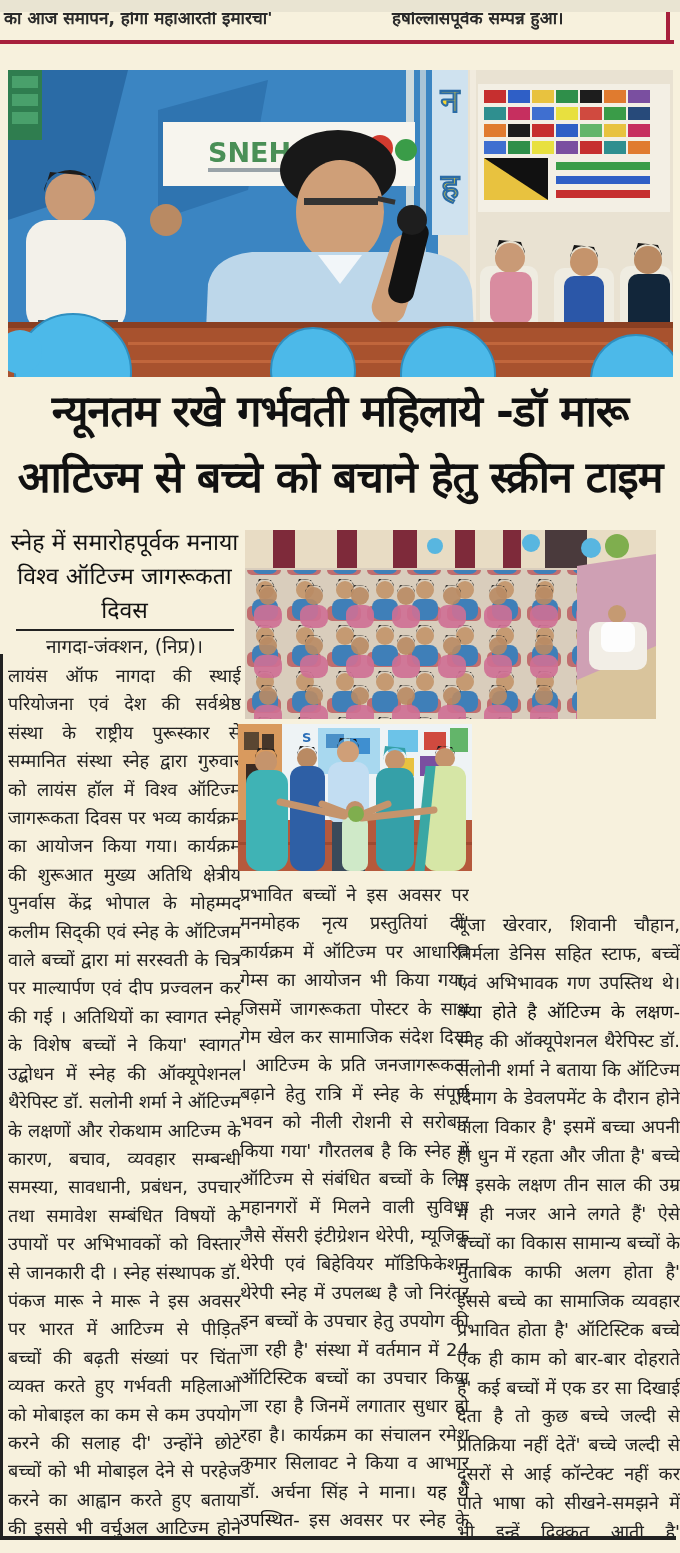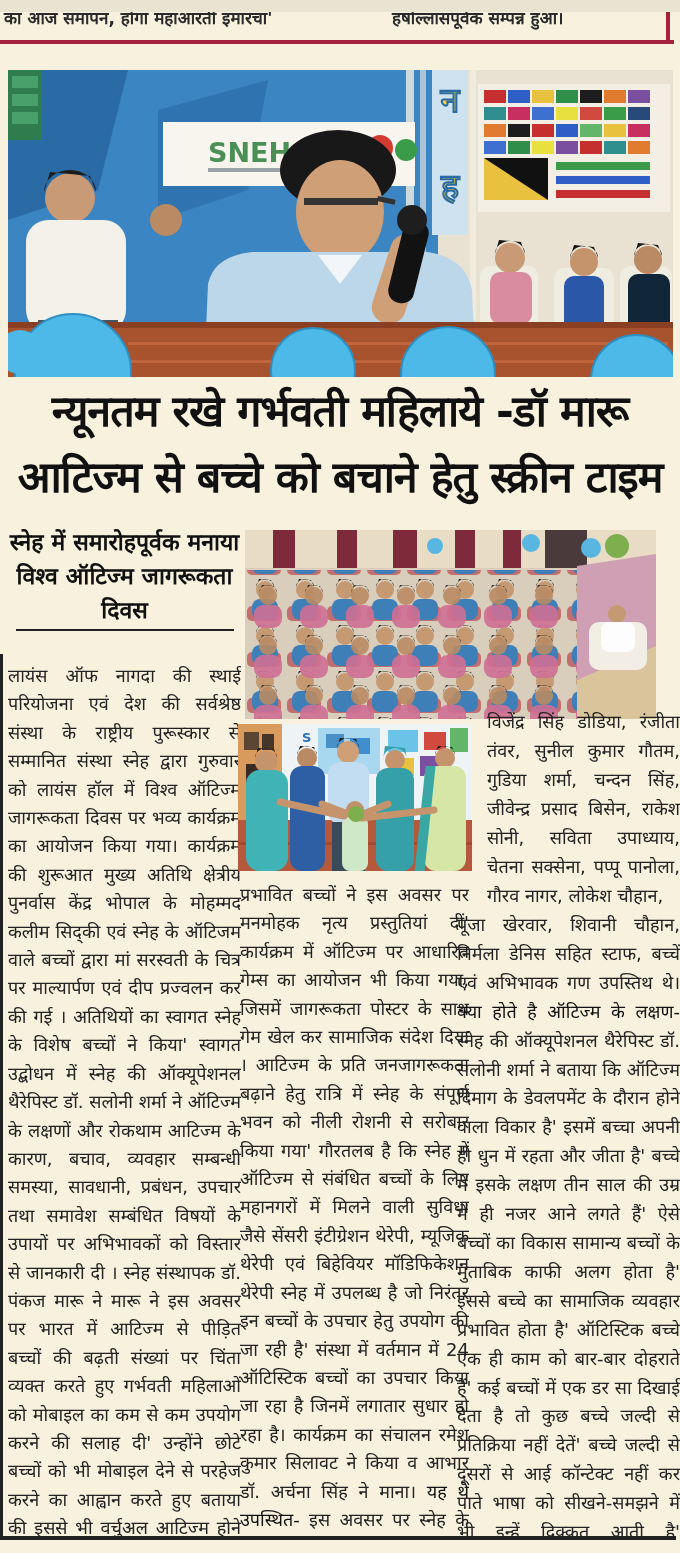--- a/index.html
+++ b/index.html
@@ -12,21 +12,21 @@
   .abs{position:absolute;}
   .masthead-text{font-size:17px;font-weight:bold;color:#2a2a2a;white-space:nowrap;}
   .maroon{background:#a7203c;}
   .headline{
     left:4px;top:366px;width:672px;height:146px;
     text-align:center;font-weight:bold;font-size:43px;line-height:66px;
     letter-spacing:-1px;color:#111;
   }
   .subhead{
     left:8px;top:513px;width:233px;height:104px;
-    font-weight:bold;font-size:23px;line-height:34px;text-align:center;color:#111;
+    font-weight:normal;font-size:23px;line-height:34px;text-align:center;color:#111;
   }
   .rule{background:#222;}
   .dateline{left:8px;top:622px;width:233px;font-size:19px;line-height:24px;text-align:center;}
   .bodytext{
     font-size:18px;line-height:28.4px;text-align:justify;color:#222;
     overflow:hidden;
   }
   .col1{left:8px;top:650px;width:233px;height:875px;}
   .col2{left:240px;top:869px;width:229px;height:656px;}
   .col3a{left:487px;top:695px;width:193px;height:204px;line-height:29px;}
@@ -172,20 +172,21 @@
     </svg>
   </div>
 
   <div class="abs headline">
     <div>न्यूनतम रखे गर्भवती महिलाये -डॉ  मारू</div>
     <div>आटिज्म से बच्चे को बचाने हेतु स्क्रीन टाइम</div>
   </div>
 
   <div class="abs subhead">स्नेह में समारोहपूर्वक मनाया विश्व ऑटिज्म जागरूकता दिवस</div>
   <div class="abs rule" style="left:16px;top:617px;width:218px;height:2px;"></div>
+  <div class="abs dateline">नागदा-जंक्शन, (निप्र)।</div>
   <div class="abs bodytext col1">लायंस ऑफ नागदा की स्थाई परियोजना एवं देश की सर्वश्रेष्ठ संस्था के राष्ट्रीय पुरूस्कार से सम्मानित संस्था स्नेह द्वारा गुरुवार को लायंस हॉल में विश्व ऑटिज्म जागरूकता दिवस पर भव्य कार्यक्रम का आयोजन किया गया। कार्यक्रम की शुरूआत मुख्य अतिथि क्षेत्रीय पुनर्वास केंद्र भोपाल के मोहम्मद कलीम सिद्की एवं स्नेह के ऑटिजम वाले बच्चों द्वारा मां सरस्वती के चित्र पर माल्यार्पण एवं दीप प्रज्वलन कर की गई । अतिथियों का स्वागत स्नेह के विशेष बच्चों ने किया' स्वागत उद्बोधन में स्नेह की ऑक्यूपेशनल थैरेपिस्ट डॉ. सलोनी शर्मा ने ऑटिज्म के लक्षणों और रोकथाम आटिज्म के कारण, बचाव, व्यवहार सम्बन्धी समस्या, सावधानी, प्रबंधन, उपचार तथा समावेश सम्बंधित विषयों के उपायों पर अभिभावकों को विस्तार से जानकारी दी । स्नेह संस्थापक डॉ. पंकज मारू ने मारू ने इस अवसर पर भारत में आटिज्म से पीड़ित बच्चों की बढ़ती संख्यां पर चिंता व्यक्त करते हुए गर्भवती महिलाओं को मोबाइल का कम से कम उपयोग करने की सलाह दी' उन्होंने छोटे बच्चों को भी मोबाइल देने से परहेज करने का आह्वान करते हुए बताया की इससे भी वर्चुअल आटिज्म होने का खतरा होता है' इस हेतु स्नेह द्वारा चलाये जा रहे अपने अभिमन्यु को बचाओं कार्यक्रम की जानकारी भी उन्होंने दी' स्नेह के ऑटिज्म से</div>
   <div class="abs rule" style="left:0;top:642px;width:3px;height:886px;"></div>
 
   <div class="abs" style="left:245px;top:518px;width:411px;height:189px;">
     <svg width="411" height="189" viewBox="0 0 411 189" preserveAspectRatio="none">
       <defs>
         <pattern id="crowd1" width="40" height="46" patternUnits="userSpaceOnUse">
           <circle cx="20" cy="14" r="9" fill="#c59a72"></circle>
           <path d="M11,11 a9,8 0 0 1 18,0 l-3,-7 -12,-1 z" fill="#1c1c1c"></path>
           <rect x="7" y="23" width="26" height="21" rx="8" fill="#3f7fb8"></rect>
@@ -276,19 +277,18 @@
           <line x1="150" y1="80" x2="120" y2="92"></line>
           <line x1="196" y1="86" x2="124" y2="94"></line>
         </g>
         <circle cx="118" cy="90" r="8" fill="#7fae4e"></circle>
       </g>
     </svg>
   </div>
 
   <div class="abs bodytext col2"><span>प्रभावित बच्चों ने इस अवसर पर मनमोहक नृत्य प्रस्तुतियां दीं' कार्यक्रम में ऑटिज्म पर आधारित गेम्स का आयोजन भी किया गया, जिसमें जागरूकता पोस्टर के साथ गेम खेल कर सामाजिक संदेश दिया । आटिज्म के प्रति जनजागरूकता बढ़ाने हेतु रात्रि में स्नेह के संपूर्ण भवन को नीली रोशनी से सरोबार किया गया' गौरतलब है कि स्नेह में ऑटिज्म से संबंधित बच्चों के लिए महानगरों में मिलने वाली सुविधा जैसे सेंसरी इंटीग्रेशन थेरेपी, म्यूजिक थेरेपी एवं बिहेवियर मॉडिफिकेशन थेरेपी स्नेह में उपलब्ध है जो निरंतर इन बच्चों के उपचार हेतु उपयोग की जा रही है' संस्था में वर्तमान में 24 ऑटिस्टिक बच्चों का उपचार किया जा रहा है जिनमें लगातार सुधार हो रहा है। कार्यक्रम का संचालन रमेश कुमार सिलावट ने किया व आभार डॉ. अर्चना सिंह ने माना। </span><b class="inbold">यह थे उपस्थित-</b><span> इस अवसर पर स्नेह के उप निदेशक महेश चंद्र राठौड़, परियोजना अधिकारी विप्लव चौहान, डॉ.</span></div>
 
-  <div class="abs bodytext col3a">विजेंद्र सिंह डोडिया, रंजीता तंवर, सुनील कुमार गौतम, गुडिया शर्मा, चन्दन सिंह, जीवेन्द्र प्रसाद बिसेन, राकेश सोनी, सविता उपाध्याय, चेतना सक्सेना, पप्पू पानोला, गौरव नागर, लोकेश चौहान,</div>
 
   <div class="abs bodytext col3b"><span>पूजा खेरवार, शिवानी चौहान, निर्मला डेनिस सहित स्टाफ, बच्चें एवं अभिभावक गण उपस्तिथ थे। </span><b class="inbold">क्या होते है ऑटिज्म के लक्षण-</b><span>स्नेह की ऑक्यूपेशनल थैरेपिस्ट डॉ. सलोनी शर्मा ने बताया कि ऑटिज्म दिमाग के डेवलपमेंट के दौरान होने वाला विकार है' इसमें बच्चा अपनी ही धुन में रहता और जीता है' बच्चे में इसके लक्षण तीन साल की उम्र में ही नजर आने लगते हैं' ऐसे बच्चों का विकास सामान्य बच्चों के मुताबिक काफी अलग होता है' इससे बच्चे का सामाजिक व्यवहार प्रभावित होता है' ऑटिस्टिक बच्चे एक ही काम को बार-बार दोहराते हैं' कई बच्चों में एक डर सा दिखाई देता है तो कुछ बच्चे जल्दी से प्रतिक्रिया नहीं देतें' बच्चे जल्दी से दूसरों से आई कॉन्टेक्ट नहीं कर पाते भाषा को सीखने-समझने में भी इन्हें दिक्कत आती है' ऑटिस्टिक बच्चे दूसरे लोगों के साथ घुलने-मिलने से भी कतराते हैं' ऐसे बच्चे किसी भी विषय पर अपनी प्रतिक्रियाएं देने में भी काफी समय लेते हैं।</span></div>
 
   <div class="abs rule" style="left:2px;top:1524px;width:674px;height:4px;"></div>
 
 </div>
 
 </body></html>

